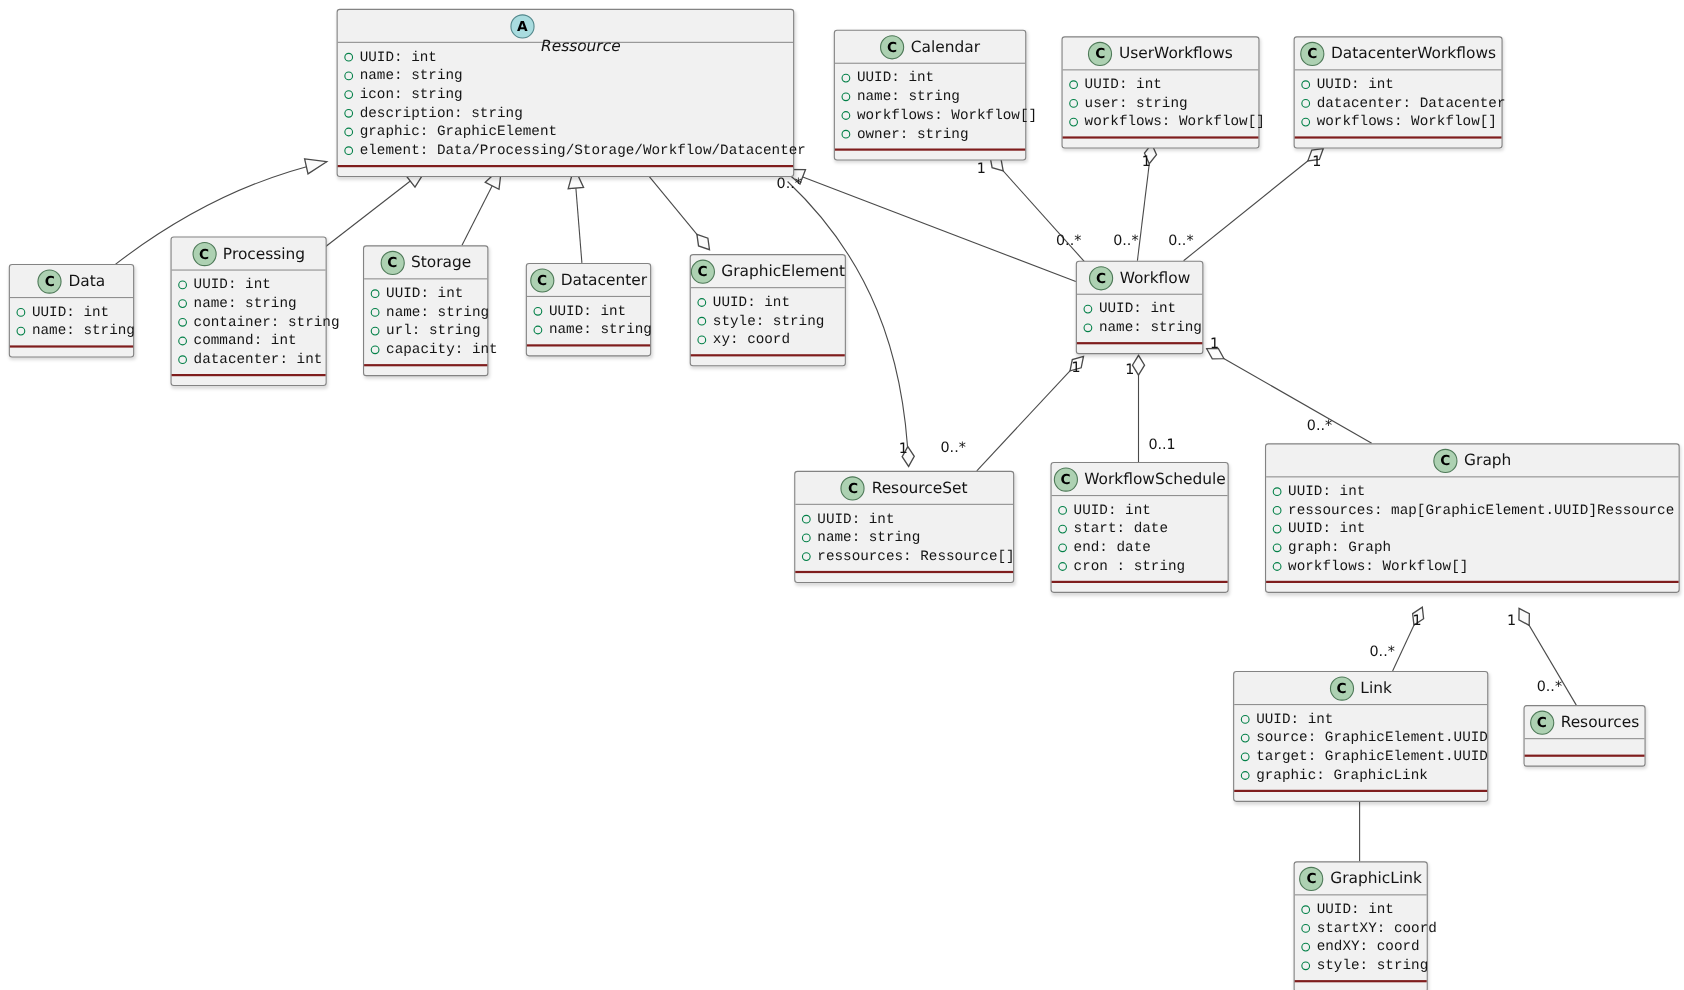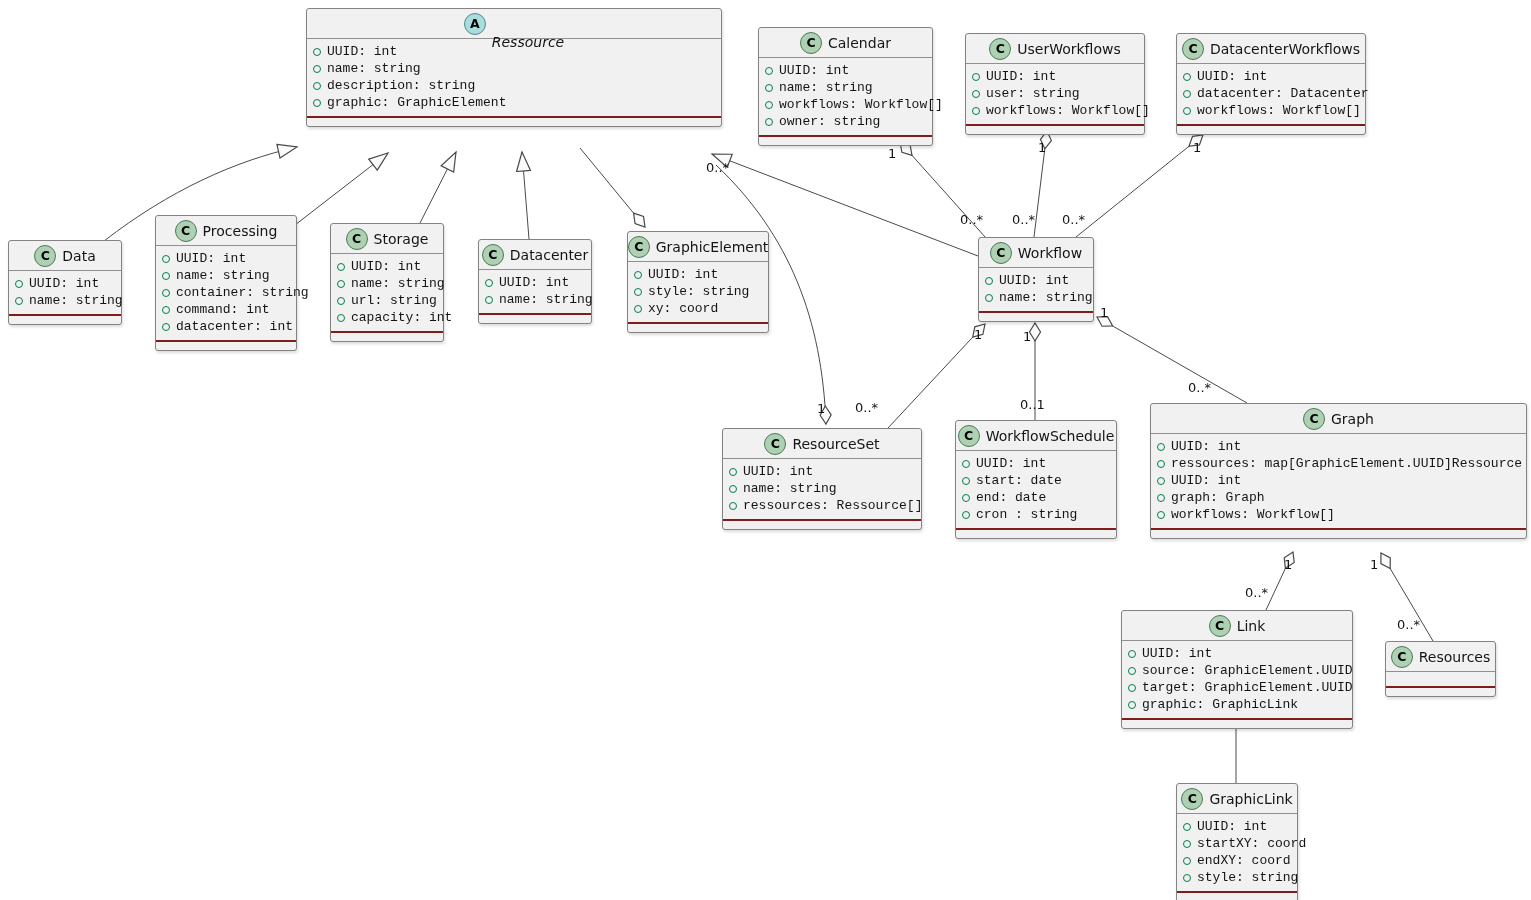--- a/index.html
+++ b/index.html
@@ -76,25 +76,33 @@
         <div class="attr">
           <span class="vis"></span>
           <span>UUID: int</span>
         </div>
         <div class="attr">
           <span class="vis"></span>
           <span>name: string</span>
         </div>
         <div class="attr">
           <span class="vis"></span>
+          <span>icon: string</span>
+        </div>
+        <div class="attr">
+          <span class="vis"></span>
           <span>description: string</span>
         </div>
         <div class="attr">
           <span class="vis"></span>
           <span>graphic: GraphicElement</span>
+        </div>
+        <div class="attr">
+          <span class="vis"></span>
+          <span>element: Data/Processing/Storage/Workflow/Datacenter</span>
         </div>
       </div>
       <div class="uml-methods"></div>
     </div>
     <div class="uml-class" style="left: 8px; top: 240px; width: 112px;">
       <div class="uml-title">
         <span class="badge class">C</span>
         <span class="cname">Data</span>
       </div>
       <div class="uml-attrs">
@@ -422,20 +430,20 @@
     <span class="mult" style="left: 960px; top: 213px;">0..*</span>
     <span class="mult" style="left: 1038px; top: 141px;">1</span>
     <span class="mult" style="left: 1012px; top: 213px;">0..*</span>
     <span class="mult" style="left: 1193px; top: 141px;">1</span>
     <span class="mult" style="left: 1062px; top: 213px;">0..*</span>
     <span class="mult" style="left: 706px; top: 161px;">0..*</span>
     <span class="mult" style="left: 817px; top: 402px;">1</span>
     <span class="mult" style="left: 855px; top: 401px;">0..*</span>
     <span class="mult" style="left: 974px; top: 328px;">1</span>
     <span class="mult" style="left: 1023px; top: 330px;">1</span>
-    <span class="mult" style="left: 1020px; top: 398px;">0..1</span>
+    <span class="mult" style="left: 1044px; top: 398px;">0..1</span>
     <span class="mult" style="left: 1100px; top: 306px;">1</span>
     <span class="mult" style="left: 1188px; top: 381px;">0..*</span>
     <span class="mult" style="left: 1284px; top: 558px;">1</span>
     <span class="mult" style="left: 1245px; top: 586px;">0..*</span>
     <span class="mult" style="left: 1370px; top: 558px;">1</span>
     <span class="mult" style="left: 1397px; top: 618px;">0..*</span>
   </div>
 
 </body></html>

